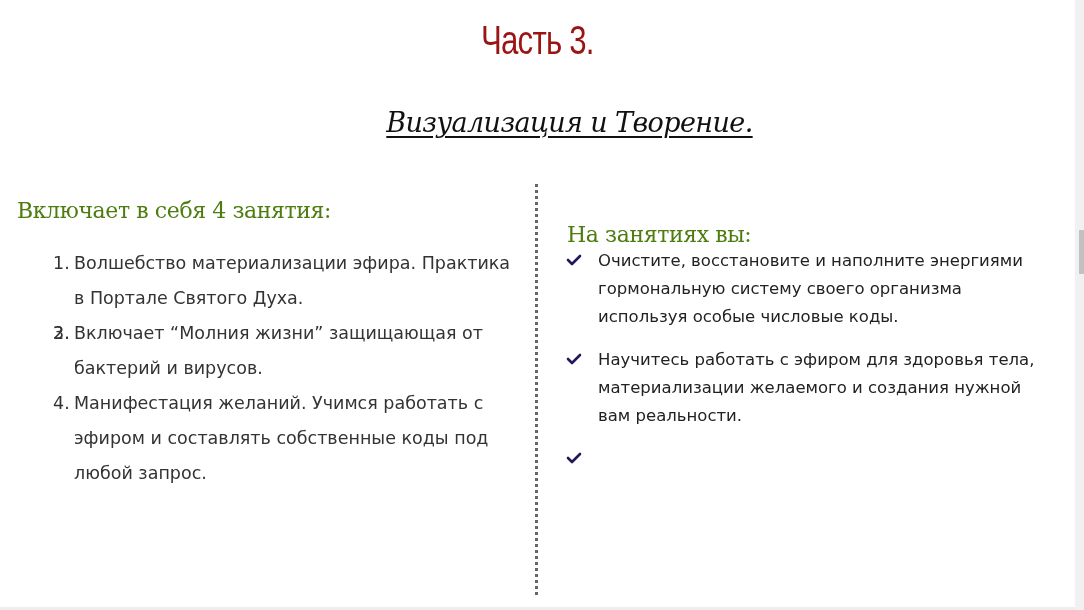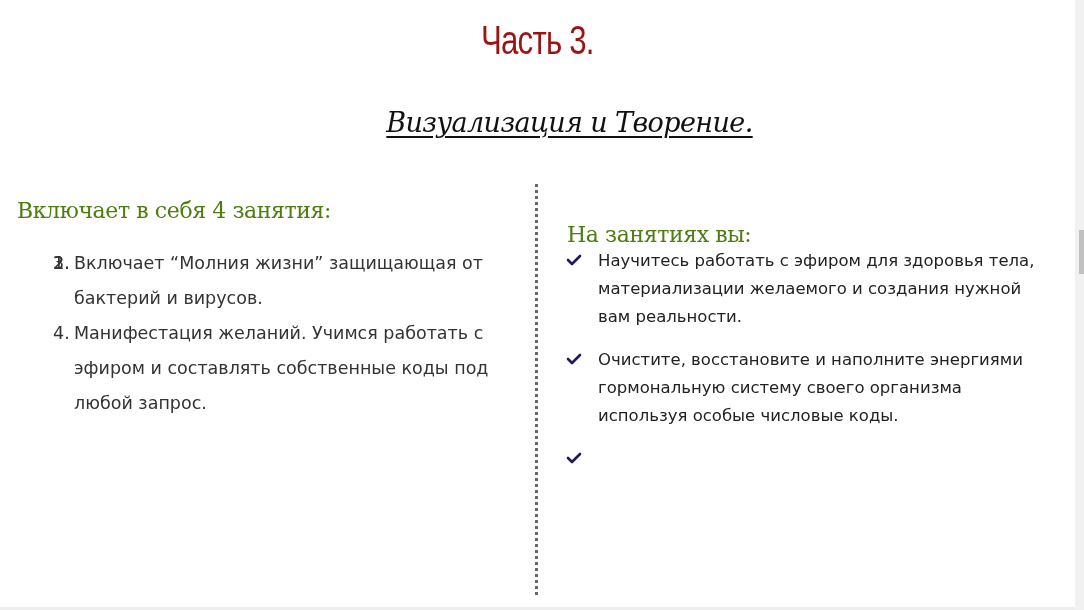--- a/index.html
+++ b/index.html
@@ -151,52 +151,53 @@
 <div class="page">
   <h1 class="part-title" style="margin:0;font-weight:normal;">Часть 3.</h1>
   <h2 class="subtitle" style="margin:0;font-weight:normal;padding-left:32px;">Визуализация и Творение.</h2>
 
   <div class="divider"></div>
 
   <div class="col-heading left-heading">Включает в себя 4 занятия:</div>
   <ol class="lessons">
     <li>
       <span class="num">1.</span>
+      <span>Волшебство материализации эфира. Практика в Портале Святого Духа.</span>
     </li>
     <li>
       <span class="num">2.</span>
     </li>
     <li>
       <span class="num">3.</span>
       <span>Включает “Молния жизни” защищающая от бактерий и вирусов.</span>
     </li>
     <li>
       <span class="num">4.</span>
       <span>Манифестация желаний. Учимся  работать с эфиром и составлять собственные коды под любой запрос.</span>
     </li>
   </ol>
 
   <div class="col-heading right-heading">На занятиях вы:</div>
   <ul class="benefits">
+    <li>
+      <svg class="check" viewBox="0 0 16 14">
+        <path d="M2 7 L6 11 L14 3" fill="none" stroke="#1f1a5c" stroke-width="2.6" stroke-linecap="round" stroke-linejoin="round"></path>
+      </svg>
+      <span>Очистите, восстановите и наполните энергиями гормональную систему своего организма используя особые числовые коды.</span>
+    </li>
     <li>
       <svg class="check" viewBox="0 0 16 14">
         <path d="M2 7 L6 11 L14 3" fill="none" stroke="#1f1a5c" stroke-width="2.6" stroke-linecap="round" stroke-linejoin="round"></path>
       </svg>
       <span>Научитесь работать с эфиром для здоровья тела, материализации желаемого и создания нужной вам реальности.</span>
     </li>
     <li>
       <svg class="check" viewBox="0 0 16 14">
         <path d="M2 7 L6 11 L14 3" fill="none" stroke="#1f1a5c" stroke-width="2.6" stroke-linecap="round" stroke-linejoin="round"></path>
       </svg>
-      <span>Очистите, восстановите и наполните энергиями гормональную систему своего организма используя особые числовые коды.</span>
-    </li>
-    <li>
-      <svg class="check" viewBox="0 0 16 14">
-        <path d="M2 7 L6 11 L14 3" fill="none" stroke="#1f1a5c" stroke-width="2.6" stroke-linecap="round" stroke-linejoin="round"></path>
-      </svg>
     </li>
   </ul>
 </div>
 
 <div class="bottom-edge"></div>
 <div class="scrollbar">
   <div class="scrollbar-thumb"></div>
 </div>
 
 </body></html>

